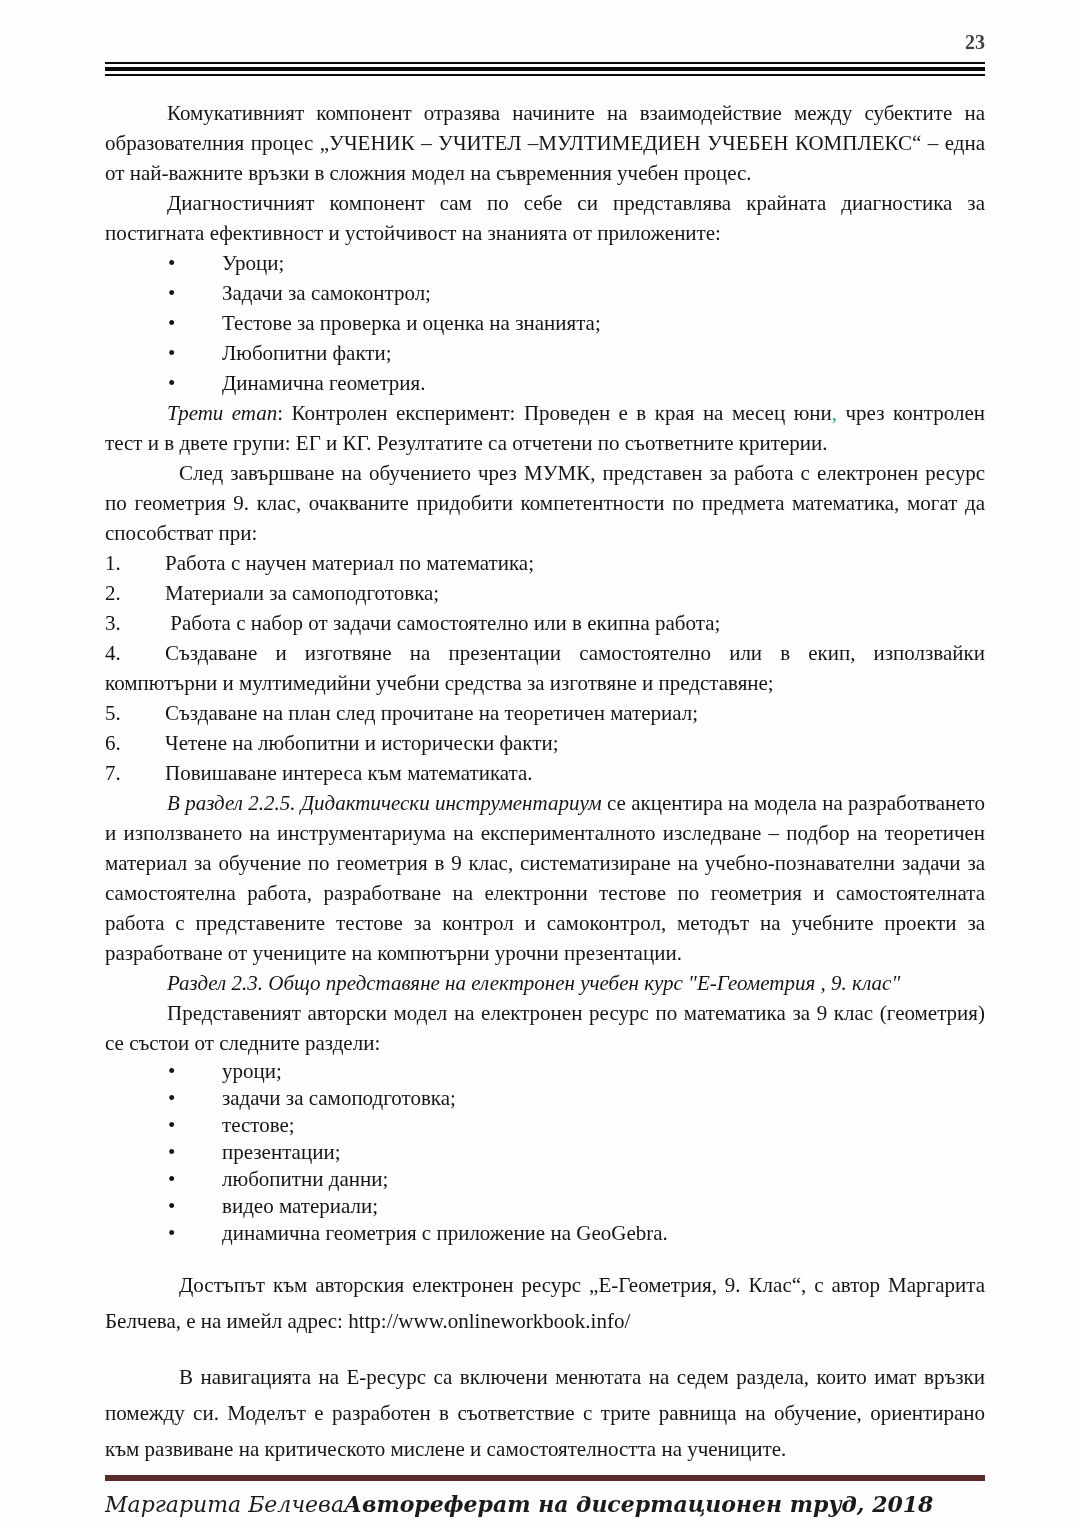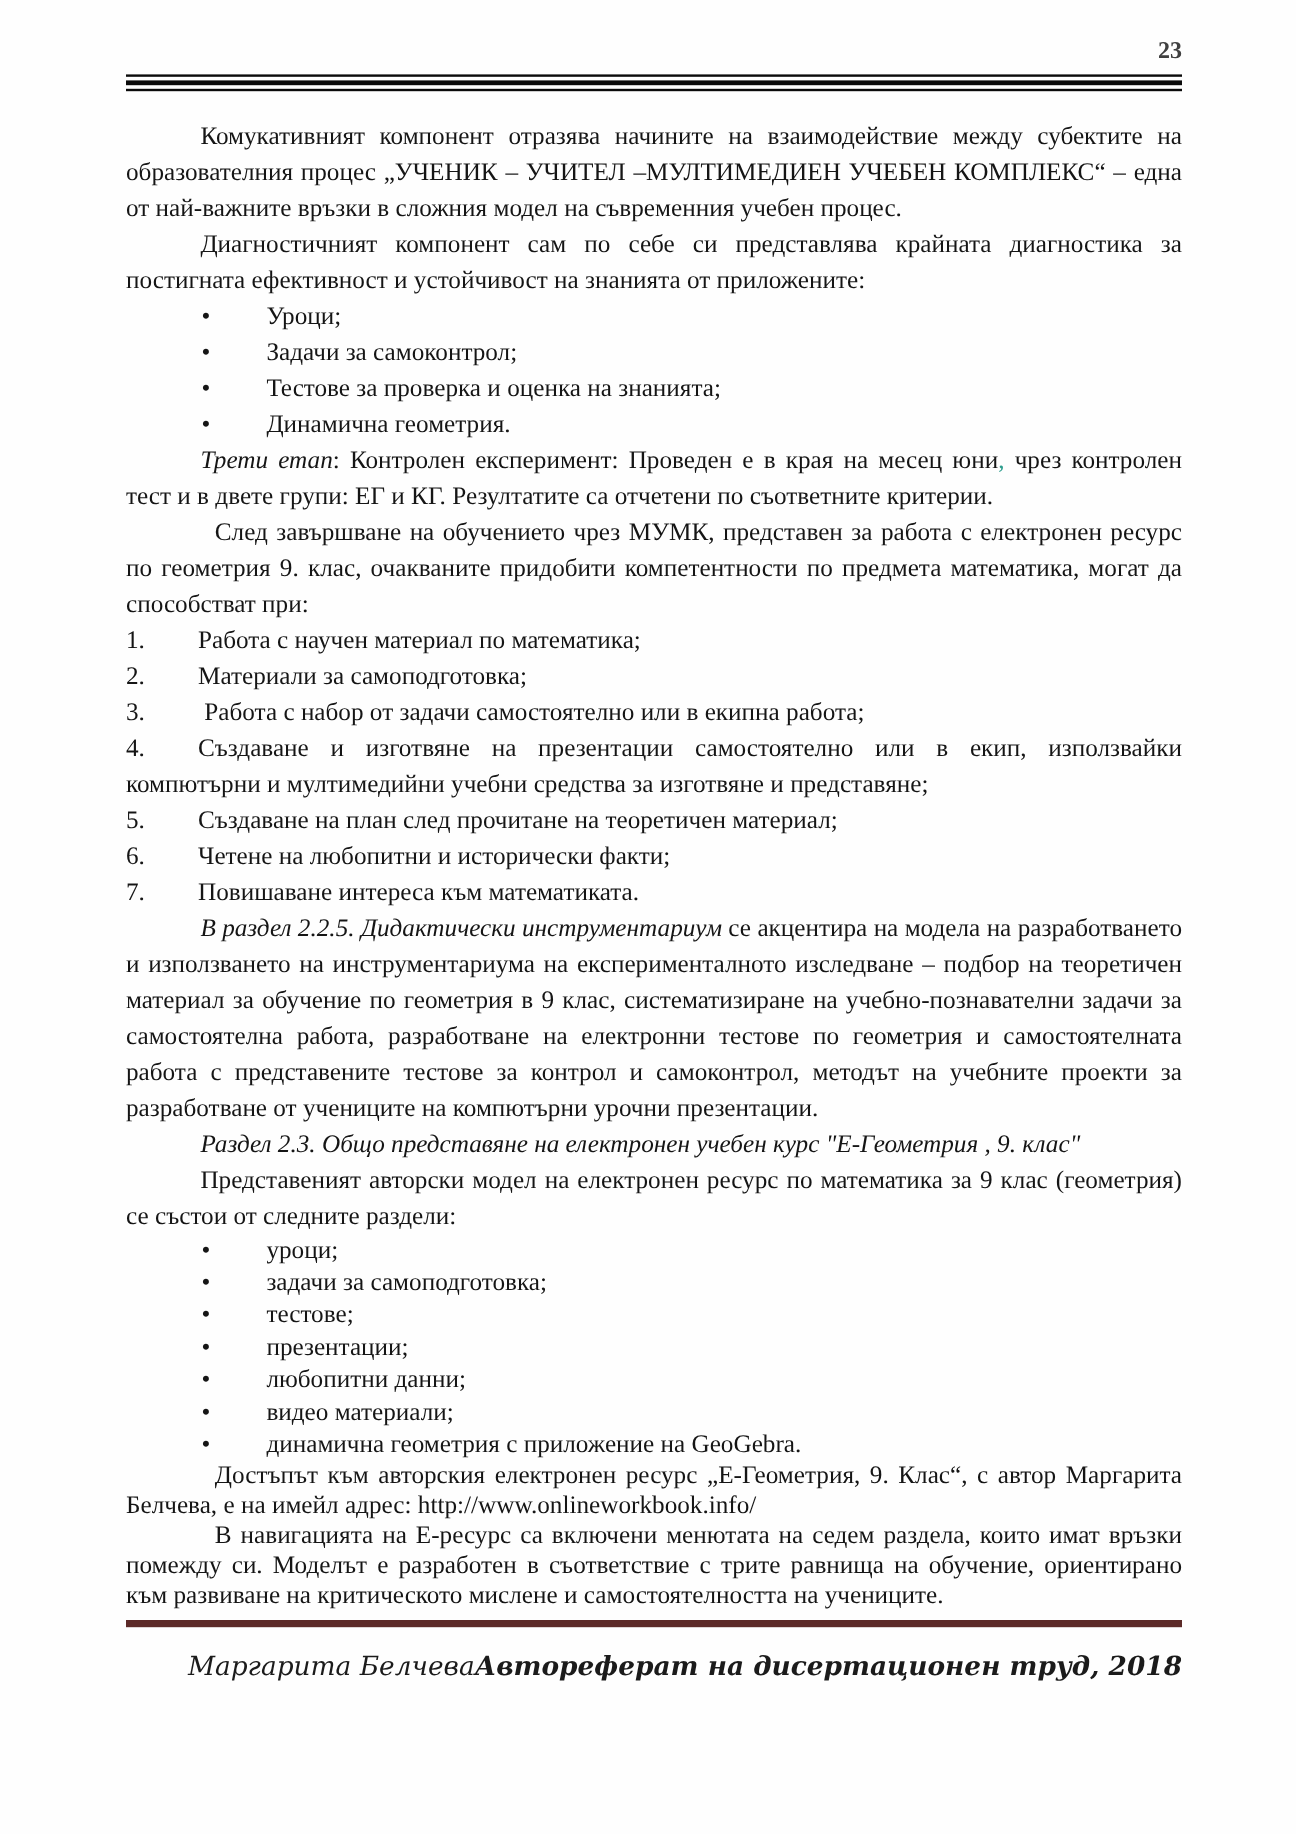--- a/index.html
+++ b/index.html
@@ -16,31 +16,31 @@
   .rule .r1{height:2px;margin-bottom:3px;}
   .rule .r2{height:4px;margin-bottom:3px;}
   .rule .r3{height:2px;}
   
   .bodycol{padding:22px 95px 0 105px;font-size:21px;line-height:30px;text-align:justify;}
   p{margin:0;}
   .ind{text-indent:62px;}
   .ind2{text-indent:74px;}
   .it{font-style:italic;}
   .lh27{line-height:27px;}
-  .lh25{line-height:25px;}
+  .lh25{line-height:36px;margin-top:20px;}
   .jlast{text-align-last:justify;}
   .bitem{text-align:left;}
   .blt{display:inline-block;width:54px;margin-left:63px;}
   .nnum{display:inline-block;width:60px;}
   .teal{color:#2e9e8e;}
   
   .footer{padding:8px 95px 0 105px;}
   .bar{height:6px;background:#5c2a28;}
   .foot-row{
-    display:flex;justify-content:flex-end;align-items:baseline;margin-top:20px;
+    display:flex;justify-content:flex-start;align-items:baseline;margin-top:10px;
     font-family:"DejaVu Serif", serif;font-style:italic;font-size:22px;color:#1b1b1b;
   }
   .foot-right{font-weight:bold;}
 </style>
 </head>
 <body>
 
 <div class="page">
 
   <div class="header">
@@ -55,20 +55,21 @@
   <div class="bodycol">
 
     <p class="ind">Комукативният компонент отразява начините на взаимодействие между субектите на образователния процес „УЧЕНИК – УЧИТЕЛ –МУЛТИМЕДИЕН УЧЕБЕН КОМПЛЕКС“ – една от най-важните връзки в сложния модел на съвременния учебен процес.</p>
 
     <p class="ind">Диагностичният компонент сам по себе си представлява крайната диагностика за постигната ефективност и устойчивост на знанията от приложените:</p>
 
     <div>
       <div class="bitem"><span class="blt">•</span><span>Уроци;</span></div>
       <div class="bitem"><span class="blt">•</span><span>Задачи за самоконтрол;</span></div>
       <div class="bitem"><span class="blt">•</span><span>Тестове за проверка и оценка на знанията;</span></div>
+      <div class="bitem"><span class="blt">•</span><span>Любопитни факти;</span></div>
       <div class="bitem"><span class="blt">•</span><span>Динамична геометрия.</span></div>
     </div>
 
     <p class="ind"><i class="it">Трети етап</i><span>: Контролен експеримент: Проведен е в края на месец юни</span><span class="teal">,</span><span> чрез контролен тест и в двете групи: ЕГ и КГ. Резултатите са отчетени по съответните критерии.</span></p>
 
     <p class="ind2">След завършване на обучението чрез МУМК, представен за работа с електронен ресурс по геометрия 9. клас, очакваните придобити компетентности по предмета математика, могат да способстват при:</p>
 
     <div>
       <div><span class="nnum">1.</span><span>Работа с научен материал по математика;</span></div>
       <div><span class="nnum">2.</span><span>Материали за самоподготовка;</span></div>

